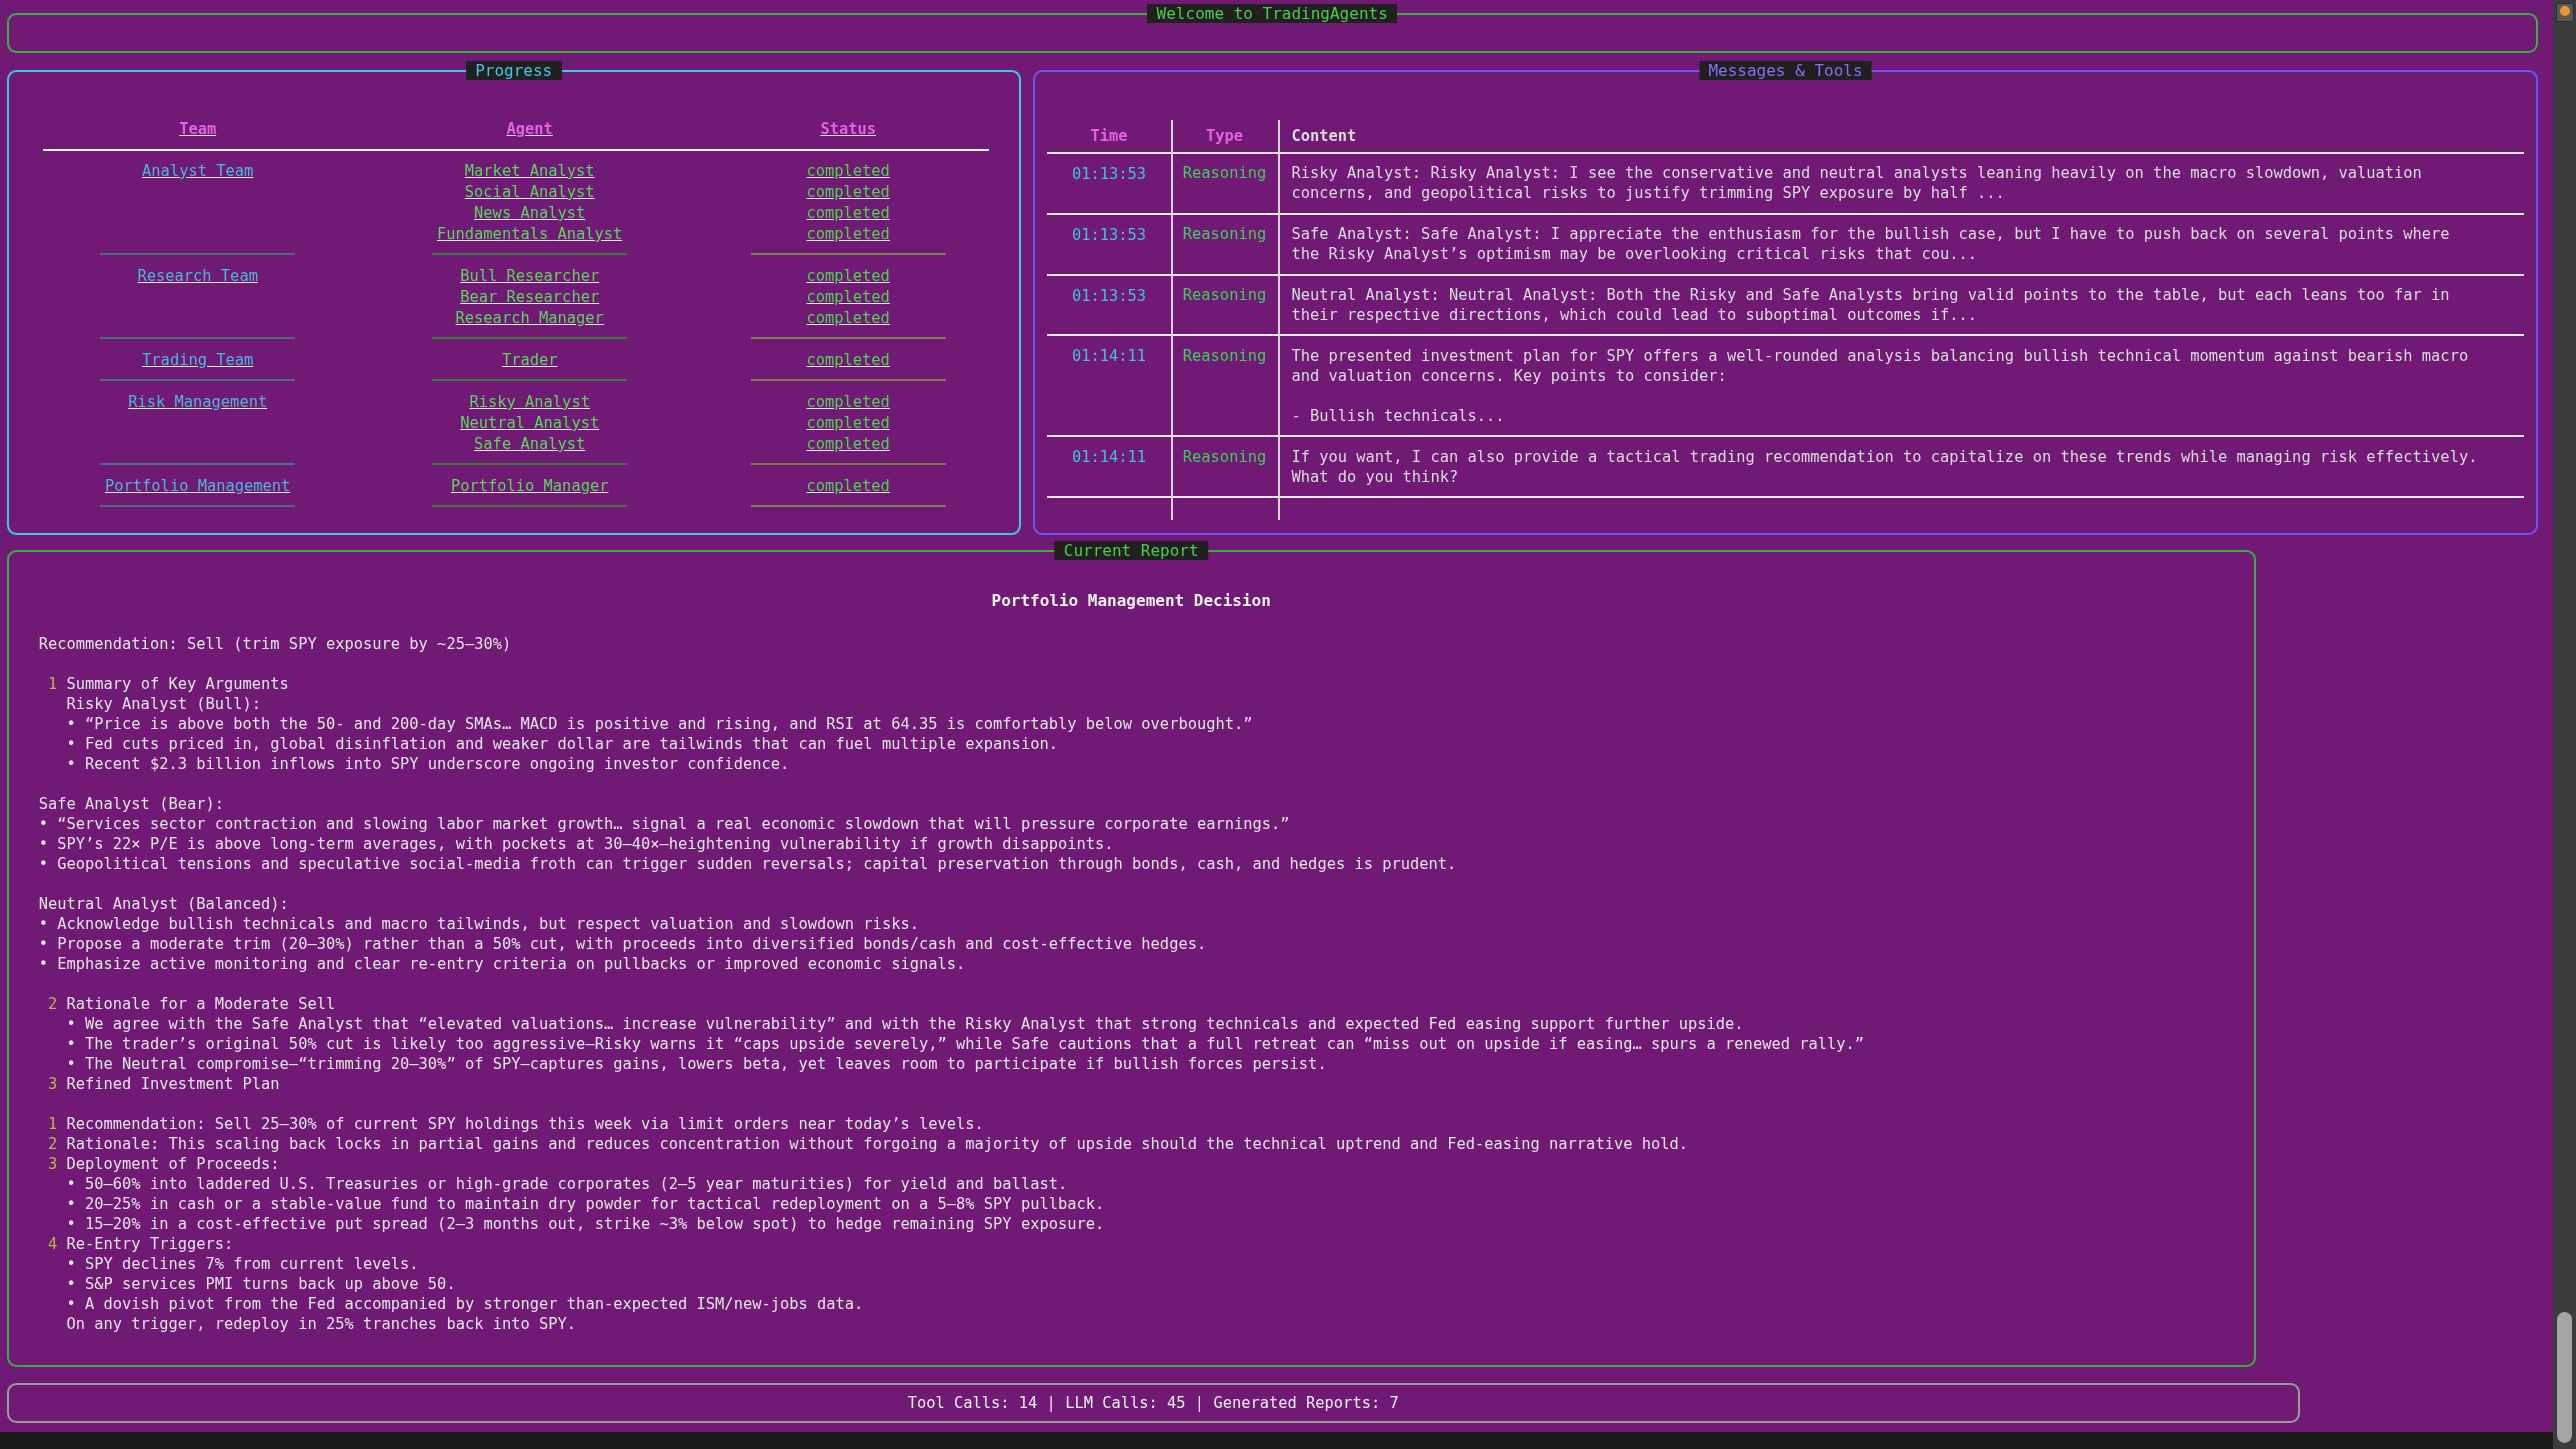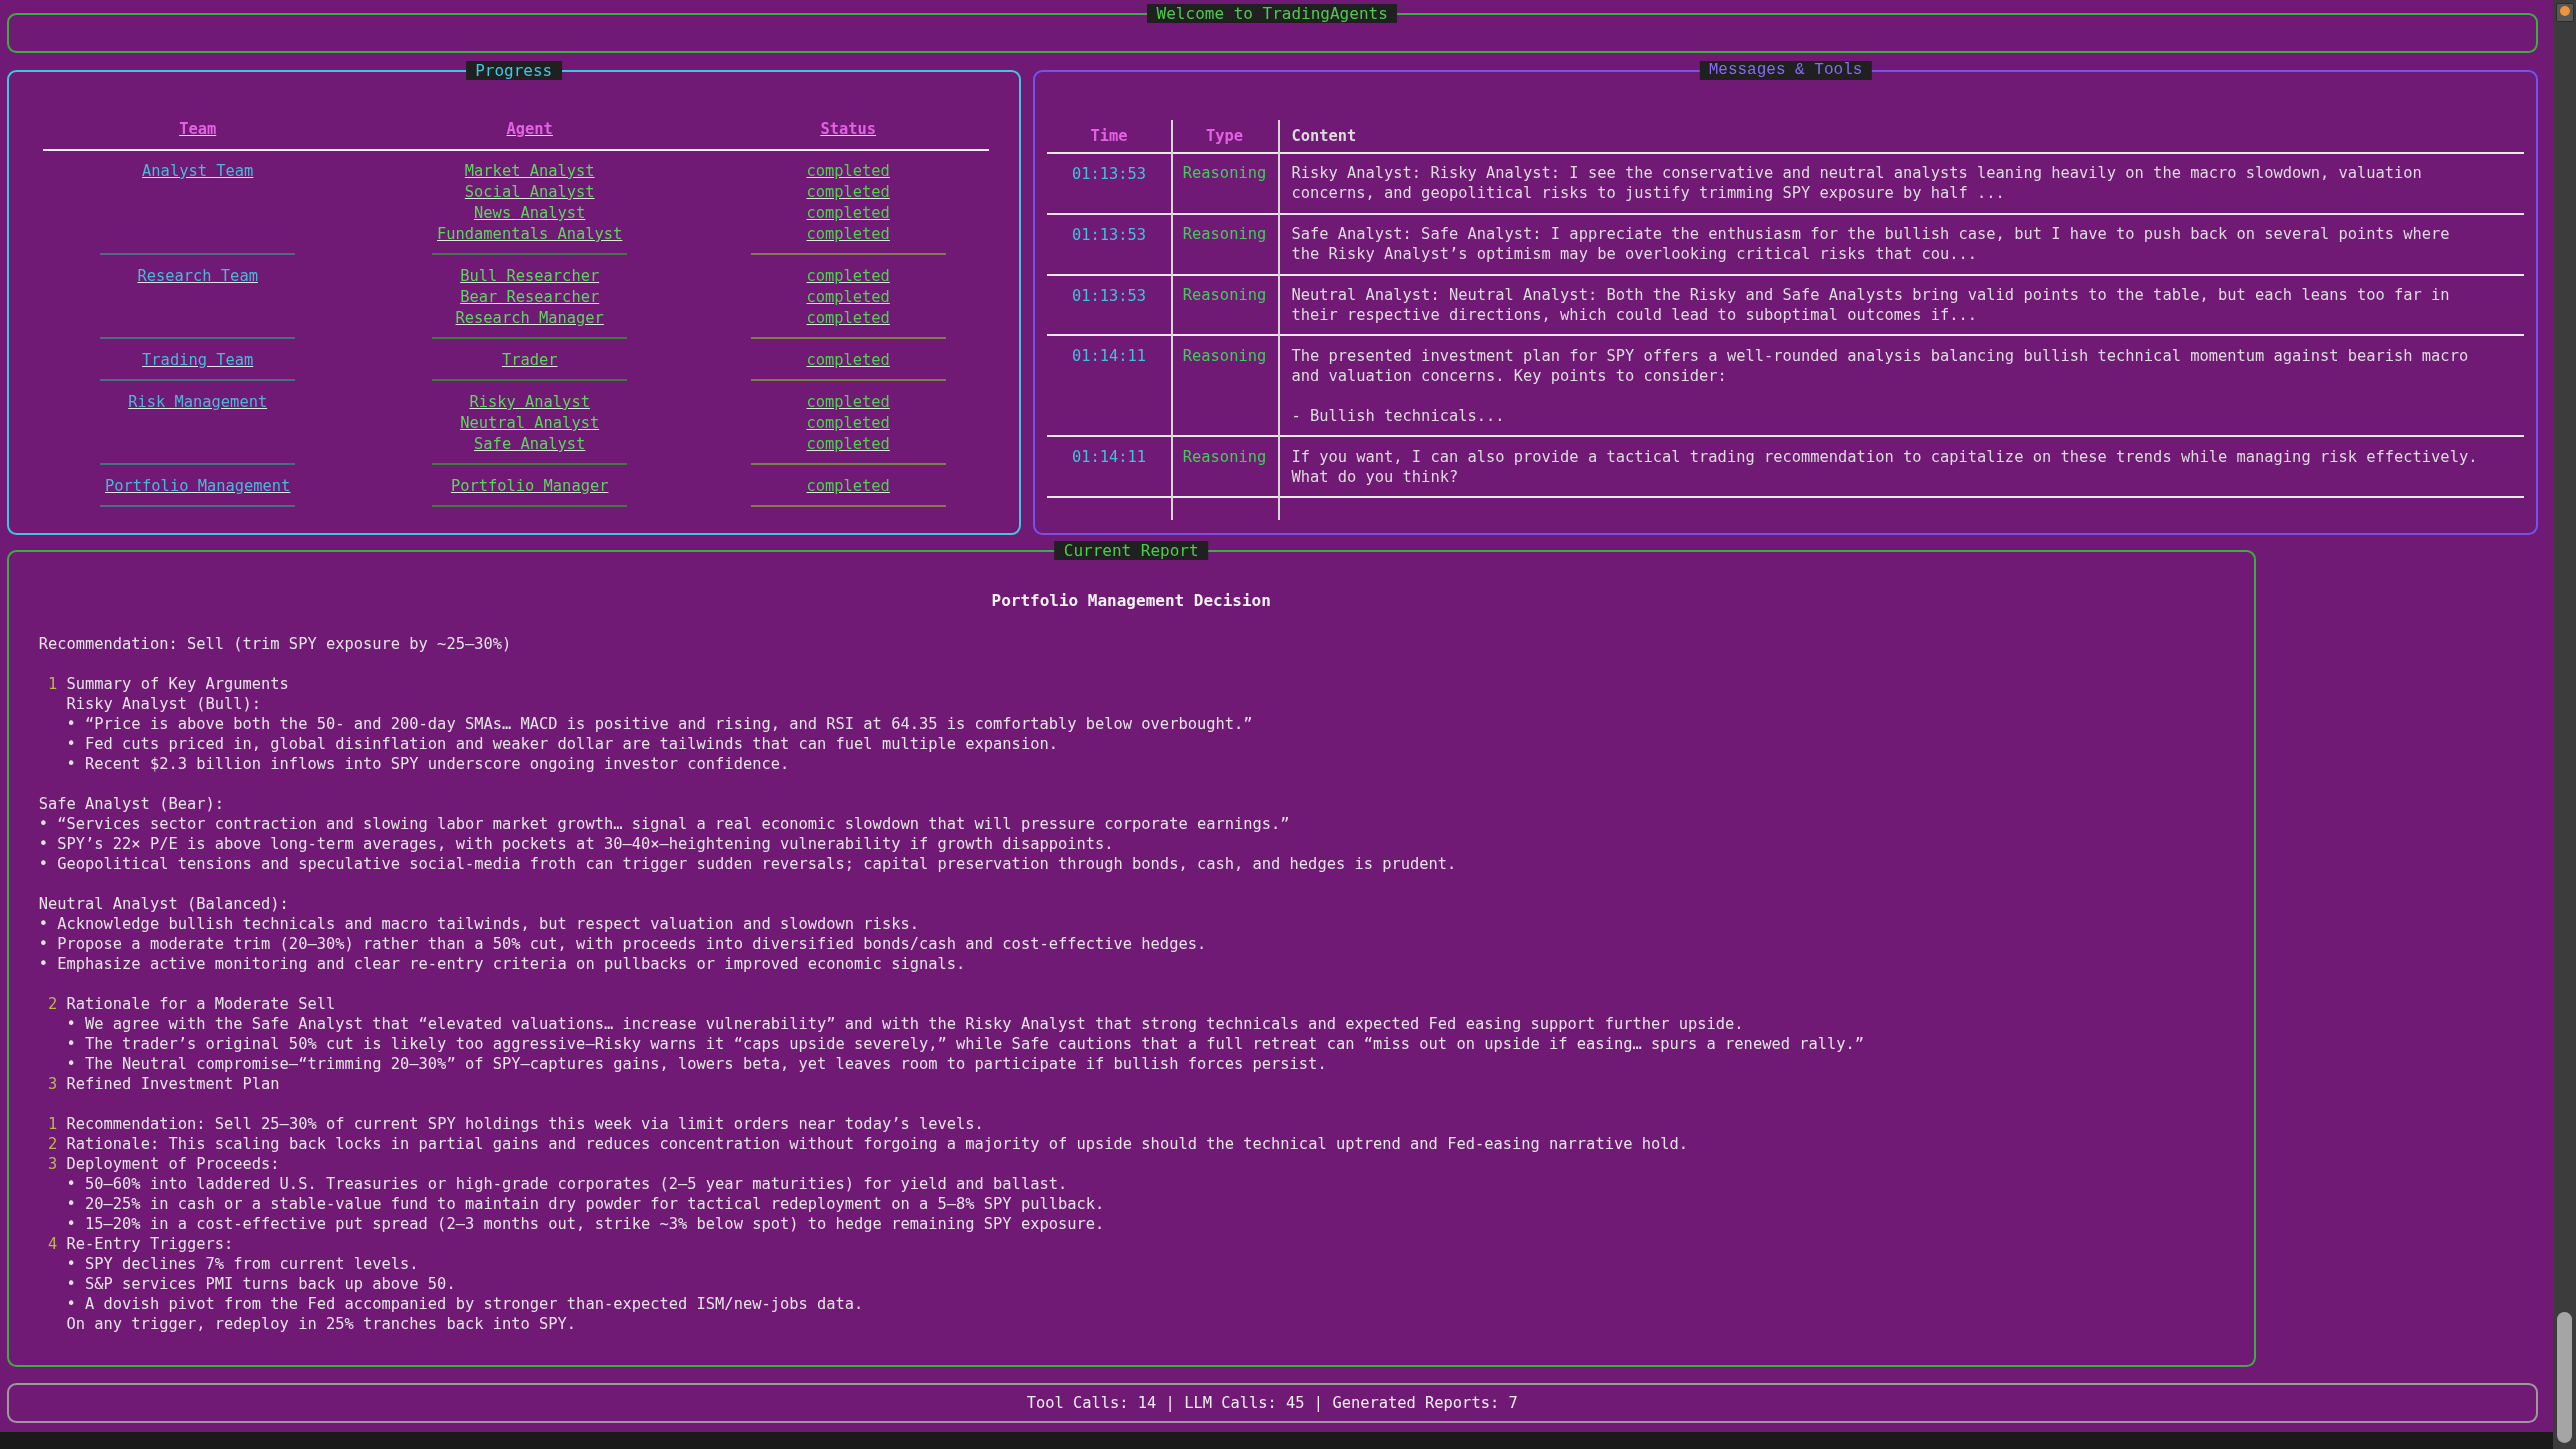--- a/index.html
+++ b/index.html
@@ -8,21 +8,21 @@
     font-family:"DejaVu Sans Mono","Liberation Mono",monospace;
     color:#e4e4e4; font-size:15.4px; overflow:hidden;
   }
   .panel{position:absolute; border:2px solid #888; border-radius:9.4px; box-sizing:border-box;}
   .panel-title{
     position:absolute; top:-11.4px; left:50%; transform:translateX(-50%);
     background:#202020; padding:0 9.4px; font-size:16px; white-space:nowrap; line-height:19px;
   }
   .b-green{border-color:#3cae3c;} .t-green{color:#4ccc4c;}
   .b-cyan{border-color:#3bc8e3;}  .t-cyan{color:#3fc8e4;}
-  .b-purple{border-color:#7053f2;} .t-purple{color:#8a6cf5;font-family:Liberation Mono, monospace;}
+  .b-purple{border-color:#7053f2;} .t-purple{color:#8a6cf5;}
   .b-grey{border-color:#9b9b9b;}
 
   
   .welcome{left:6.7px; top:13.4px; width:2531px; height:40px;}
 
   
   .progress{left:6.7px; top:70px; width:1014px; height:465px;}
   .ptable{position:absolute; left:28px; top:47px; width:959px;}
   .prow{display:flex; height:21px; line-height:21px;text-decoration:underline;}
   .pcell{box-sizing:border-box; text-align:center; overflow:visible; white-space:nowrap;}
@@ -58,21 +58,21 @@
   
   .report{left:6.7px; top:550px; width:2249px; height:817px;}
   .report-heading{position:absolute; top:39px; left:0; width:100%; text-align:center;
     font-weight:bold; font-size:16px; color:#f2f2f2;}
   .report-body{position:absolute; left:30px; top:82px; width:2469px;}
   .rline{height:20px; line-height:20px; white-space:pre;}
   .rnum{color:#b8b84b;}
   .rtxt{color:#e4e4e4;}
 
   
-  .footerbox{left:6.7px; top:1383px; width:2531px; height:40px;}
+  .footerbox{left:6.7px; top:1383px; width:2293px; height:40px;}
   .footer-text{width:100%; height:36px; line-height:36px; text-align:center; color:#efefef;}
 
   
   .scrollbar{position:absolute; right:0; top:0; width:23px; height:1449px; background:#3c3c3c;}
   .sb-button{position:absolute; left:3.4px; top:2.7px; width:16px; height:17px; background:#575757;
     border:0.7px solid #2d2d2d; border-radius:2px;}
   .sb-dot{position:absolute; left:2.7px; top:2.7px; width:10px; height:10px; border-radius:50%; background:#ed9438;}
   .sb-thumb{position:absolute; left:4px; top:1312px; width:14.8px; height:131px; background:#a5a5a5; border-radius:7.4px;}
 
   .bottom-strip{position:absolute; left:0; top:1432px; width:2553px; height:17.4px; background:#1a1a1a;}

